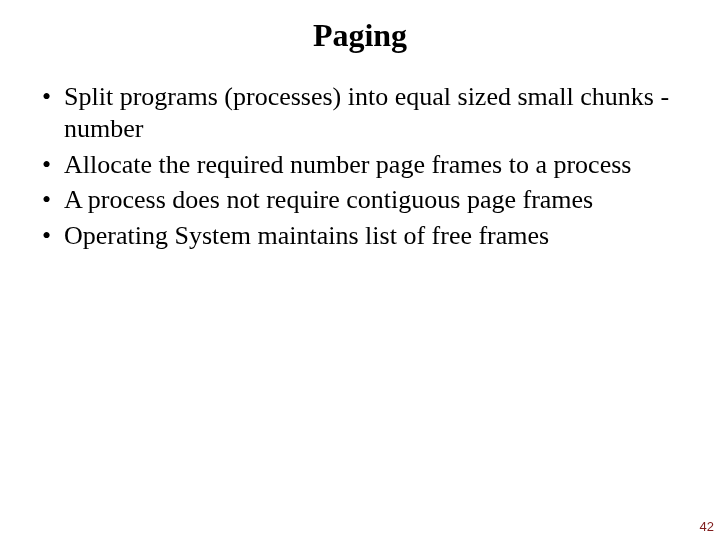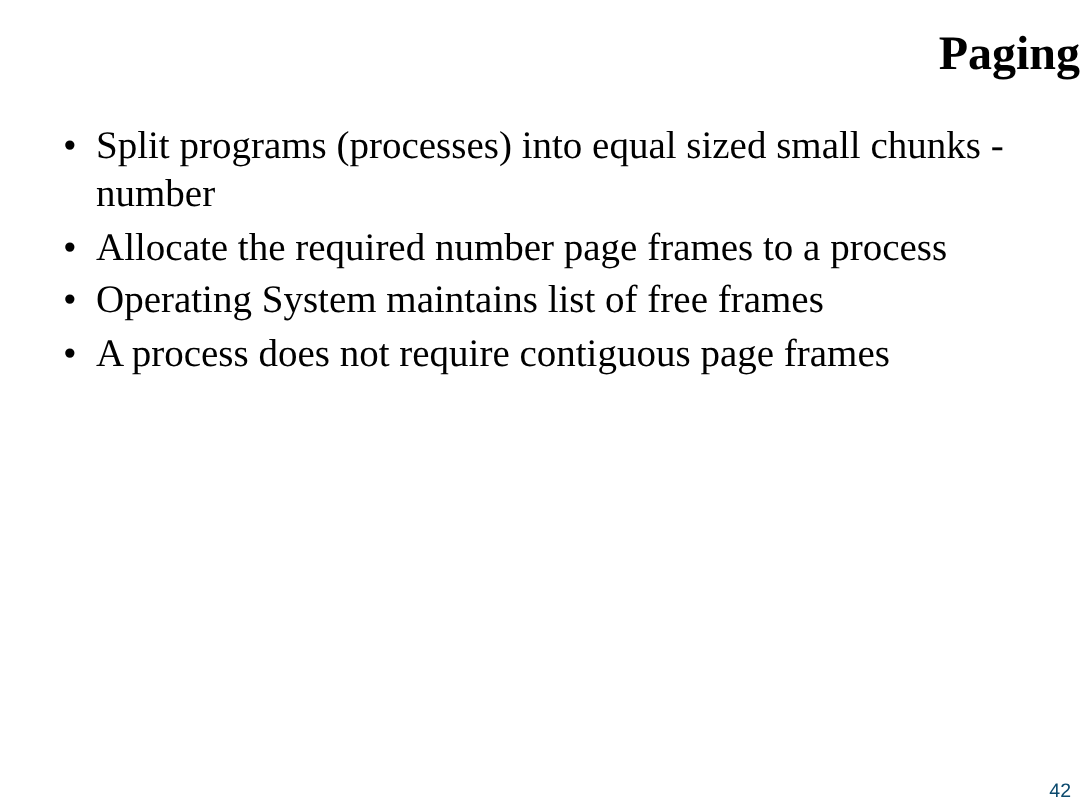--- a/index.html
+++ b/index.html
@@ -13,21 +13,21 @@
     overflow: hidden;
     position: relative;
   }
   .slide {
     width: 720px;
     height: 540px;
     position: relative;
     box-sizing: border-box;
   }
   .title {
-    text-align: right;
+    text-align: center;
     font-weight: bold;
     font-size: 32px;
     padding-top: 18px;
     line-height: 1.1;
   }
   .body {
     padding: 28px 30px 0 30px;
   }
   ul.bullets {
     list-style: none;
@@ -46,30 +46,30 @@
     display: inline-block;
     width: 22px;
     text-indent: 0;
   }
   .pagenum {
     position: absolute;
     right: 6px;
     bottom: 6px;
     font-size: 13px;
     font-family: Arial, Helvetica, sans-serif;
-    color: #0c4a6e;
+    color: #7f1d1d;
   }
 </style>
 </head>
 <body>
 
 <div class="slide">
   <div class="title">Paging</div>
   <div class="body">
     <ul class="bullets">
       <li>Split programs (processes) into equal sized small chunks - number</li>
       <li>Allocate the required number page frames to a process</li>
+      <li>A process does not require contiguous page frames</li>
       <li>Operating System maintains list of free frames</li>
-      <li>A process does not require contiguous page frames</li>
     </ul>
   </div>
   <div class="pagenum">42</div>
 </div>
 
 </body></html>

